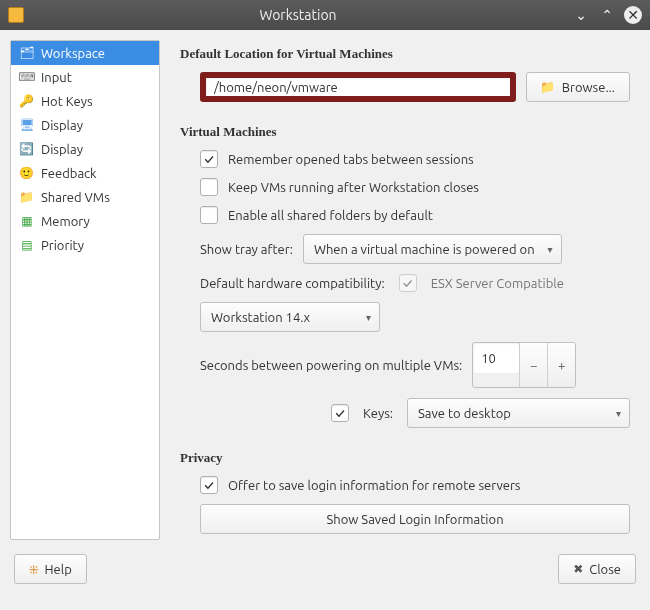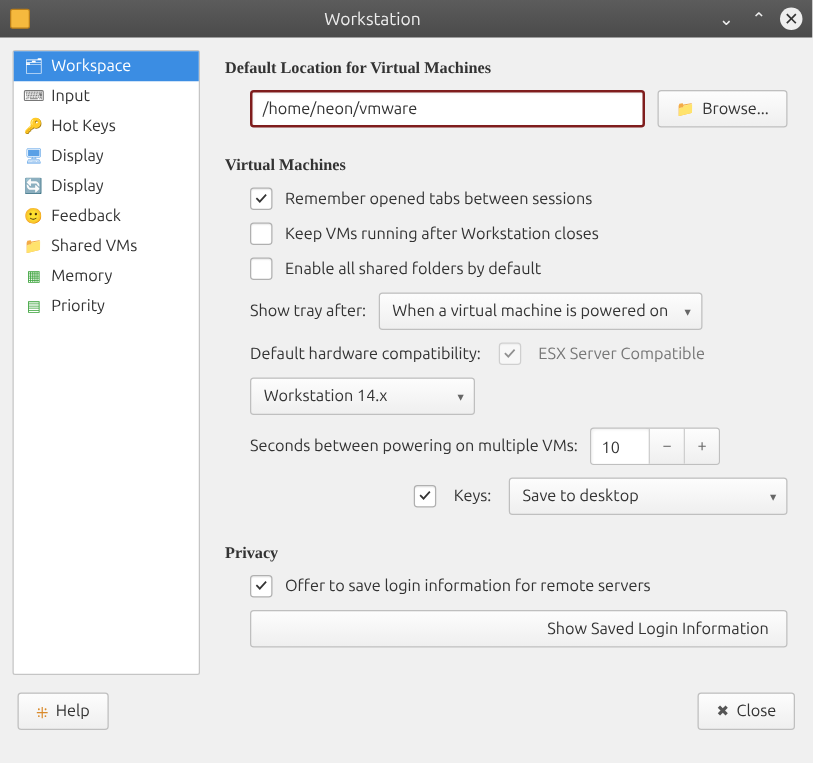--- a/index.html
+++ b/index.html
@@ -17,36 +17,36 @@
 .sidebar-item { display:flex; align-items:center; gap:6px; padding:4px 8px; cursor:pointer; color:#333; }
 .sidebar-item.selected { background:#3b8de3; color:#fff; }
 .sidebar-item .sicon { width:16px; height:16px; display:flex; align-items:center; justify-content:center; font-size:12px; }
 
 .main { flex:1; padding:0 10px 10px 10px; color:#333; overflow:hidden; }
 h3 { font-weight:bold; font-size:13px; margin: 6px 0 10px 0; color:#333;font-family:Liberation Serif, serif; }
 
 .row { display:flex; align-items:center; gap:10px; margin-bottom:10px; }
 .row.indent { padding-left:20px; }
 
-input[type=text] { height:30px; border:2px solid #7f1d1d; border-radius:3px; padding:0 8px; background:#fff; font-size:13px; color:#333; box-shadow: inset 1px 1px 2px rgba(0,0,0,0.06);}
+input[type=text] { height:30px; border:6px solid #7f1d1d; border-radius:3px; padding:0 8px; background:#fff; font-size:13px; color:#333; box-shadow: inset 1px 1px 2px rgba(0,0,0,0.06);}
 .btn { height:30px; border:1px solid #bfbfbf; border-radius:3px; background:linear-gradient(#fdfdfd,#efefef); padding:0 14px; display:inline-flex; align-items:center; gap:6px; cursor:pointer; color:#333; }
-.btn.wide { width:100%; justify-content:flex-end; }
+.btn.wide { width:100%; justify-content:center; }
 .btn .bicon { font-size:12px; color:#555; }
 
 .chk { width:18px; height:18px; border:1px solid #b0b0b0; border-radius:3px; background:#fff; display:inline-flex; align-items:center; justify-content:center; cursor:pointer; box-shadow: inset 0 1px 1px rgba(0,0,0,0.08);}
 .chk.checked::after { content:"✓"; color:#333; font-size:13px; font-weight:bold; }
 .chk.disabled { opacity:0.5; cursor:default; }
 
 label { color:#333; }
 .muted { color:#777; }
 
 .combo { height:30px; border:1px solid #bfbfbf; border-radius:3px; background:linear-gradient(#fdfdfd,#efefef); padding:0 26px 0 10px; display:inline-flex; align-items:center; position:relative; cursor:pointer; color:#333; }
 .combo::after { content:"▾"; position:absolute; right:8px; color:#666; font-size:10px; }
 
-.spin { display:flex; border:1px solid #bfbfbf; border-radius:3px; height:30px; overflow:hidden; }
+.spin { display:flex; border:1px solid #bfbfbf; border-radius:3px; height:46px; overflow:hidden; }
 .spin input { border:none; width:46px; text-align:left; padding:0 8px; }
 .spin .sbtn { width:28px; border-left:1px solid #cfcfcf; background:linear-gradient(#fdfdfd,#efefef); display:flex; align-items:center; justify-content:center; cursor:pointer; color:#666; }
 
 .footer { height:58px; border-top:0; display:flex; align-items:center; justify-content:space-between; padding:0 14px; }
 
 .sect-gap { height:6px; }
 </style>
 </head>
 <body>
 

